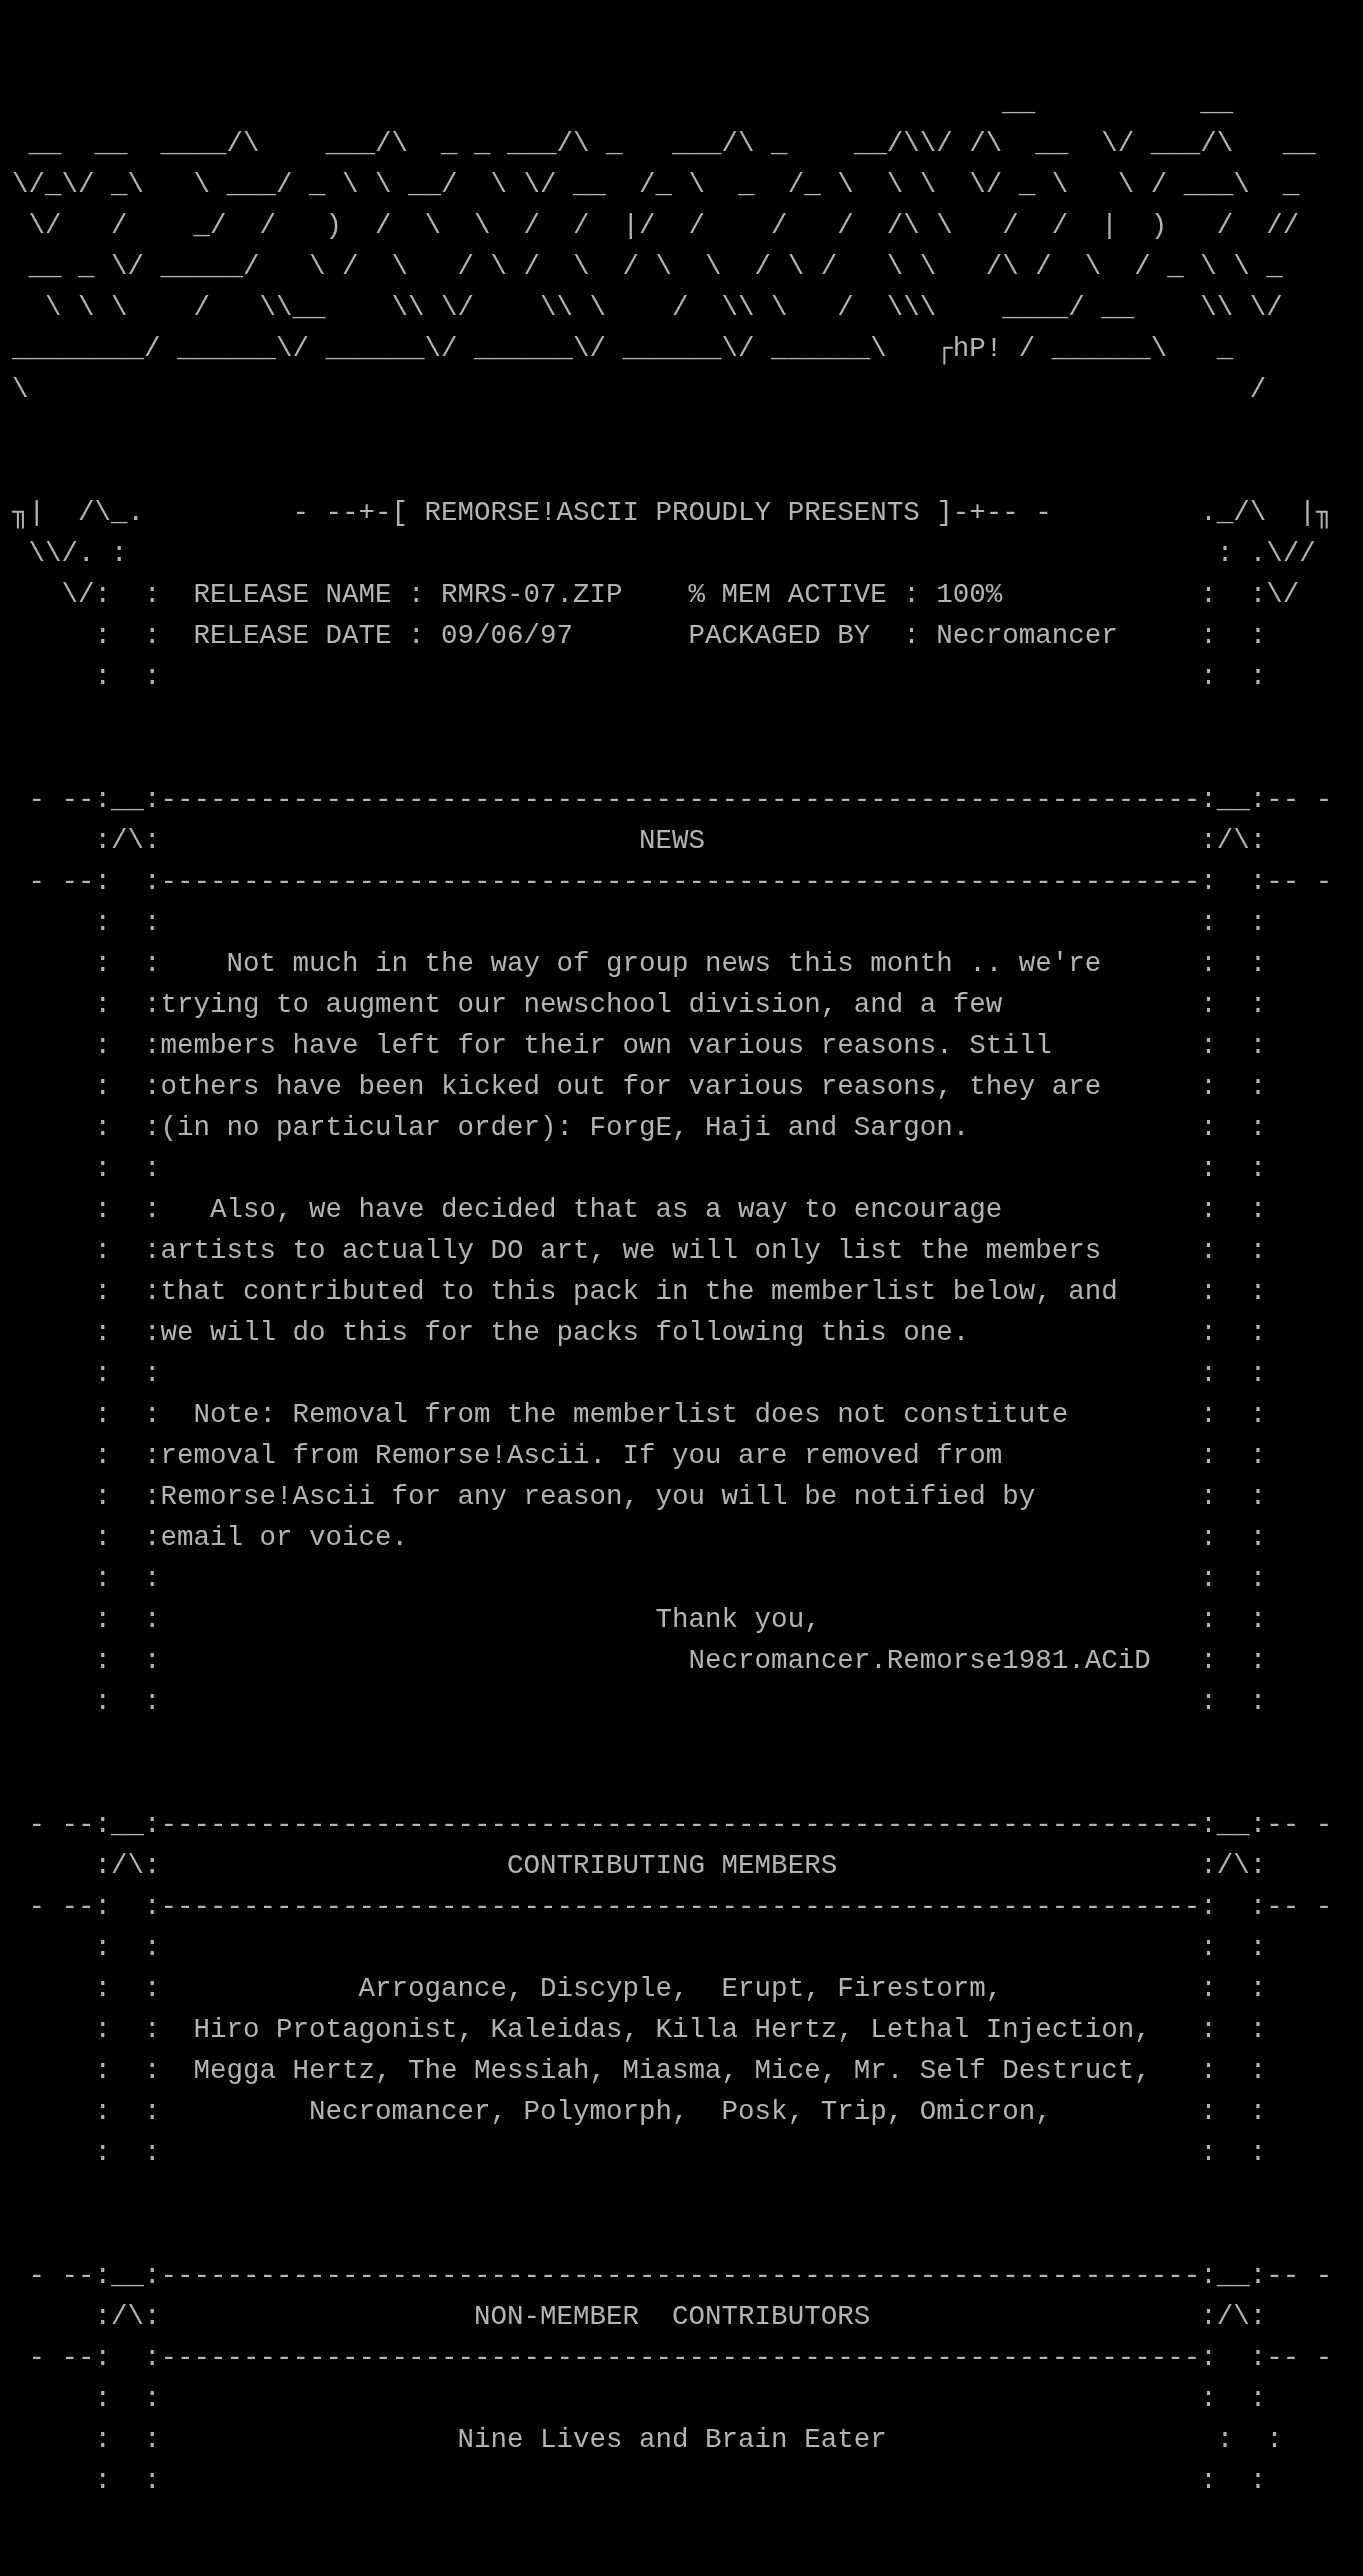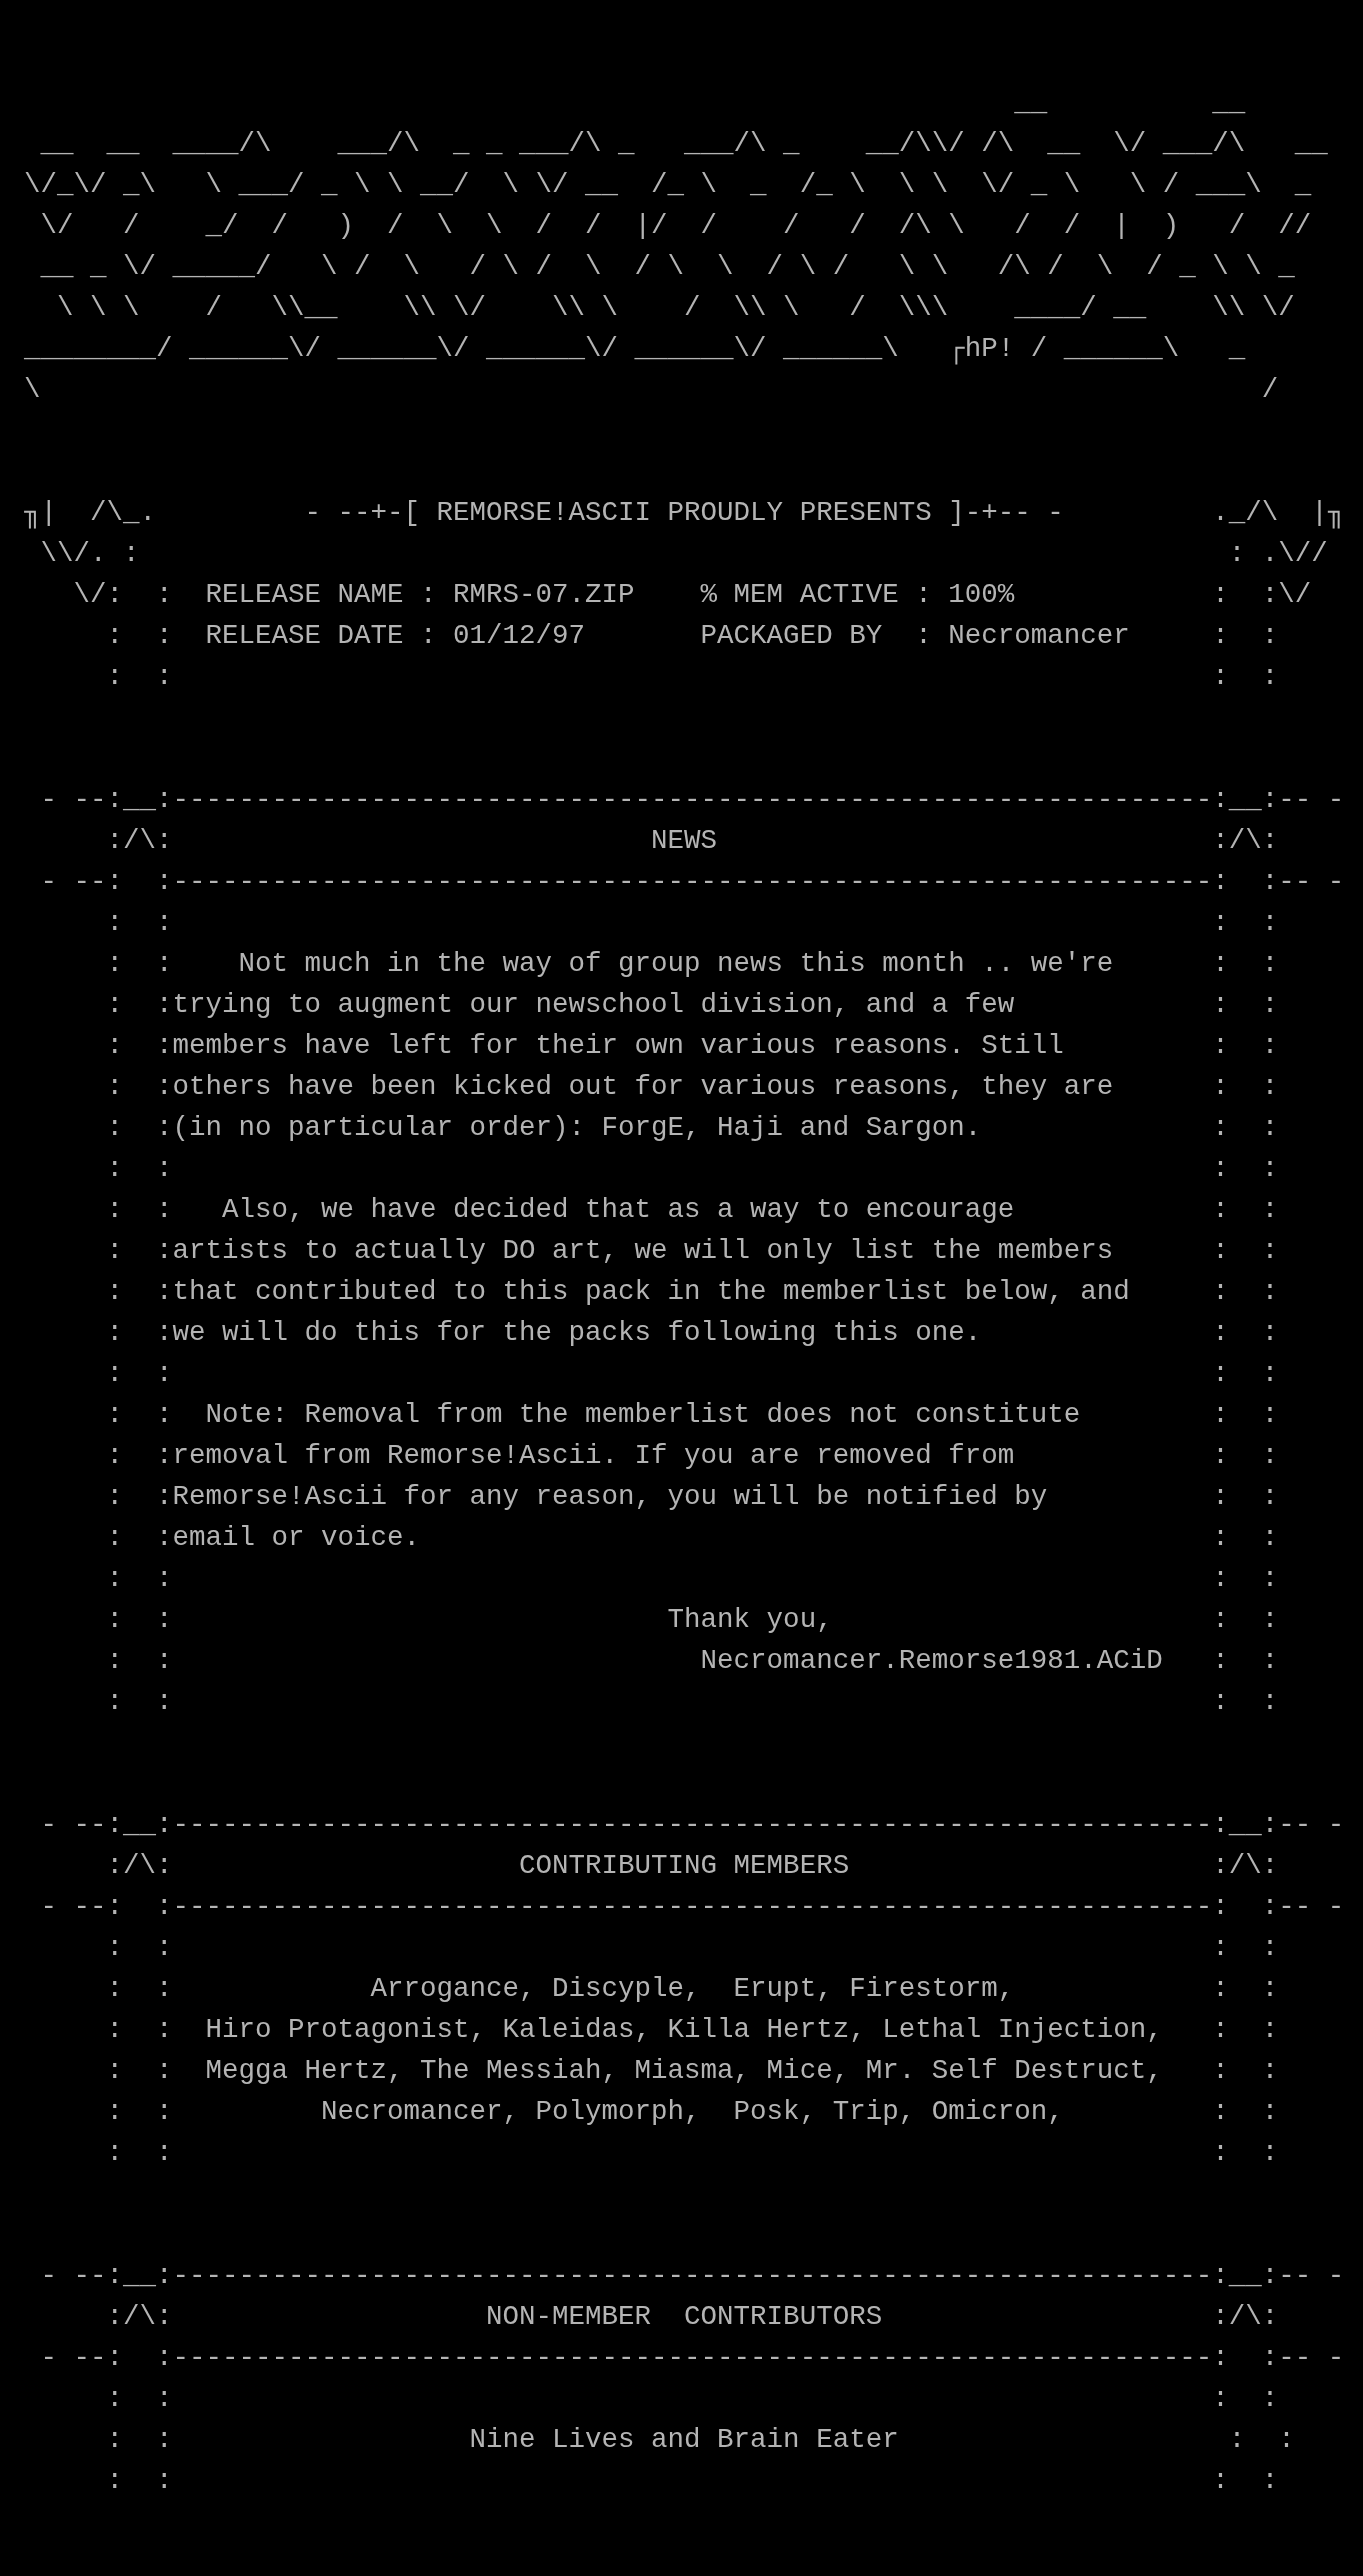--- a/index.html
+++ b/index.html
@@ -5,21 +5,21 @@
   html, body {
     margin: 0;
     padding: 0;
     background: #000000;
   }
   #screen {
     width: 1364px;
     height: 2576px;
     overflow: hidden;
     box-sizing: border-box;
-    padding-left: 24px;
+    padding-left: 12px;
     font-family: "Liberation Mono", "DejaVu Sans Mono", monospace;
     font-size: 27.5px;
     line-height: 41px;
     white-space: pre;
     color: #b4b4b4;
     font-weight: normal;
   }
   .ascii-block {
     display: block;
     white-space: pre;
@@ -33,21 +33,21 @@
  __  __  ____/\    ___/\  _ _ ___/\ _   ___/\ _    __/\\/ /\  __  \/ ___/\   __
 \/_\/ _\   \ ___/ _ \ \ __/  \ \/ __  /_ \  _  /_ \  \ \  \/ _ \   \ / ___\  _ 
  \/   /    _/  /   )  /  \  \  /  /  |/  /    /   /  /\ \   /  /  |  )   /  //
  __ _ \/ _____/   \ /  \   / \ /  \  / \  \  / \ /   \ \   /\ /  \  / _ \ \ _ 
   \ \ \    /   \\__    \\ \/    \\ \    /  \\ \   /  \\\    ____/ __    \\ \/  
 ________/ ______\/ ______\/ ______\/ ______\/ ______\   ┌hP! / ______\   _     
 \                                                                          /</div>
   <div class="ascii-block">╖|  /\_.         - --+-[ REMORSE!ASCII PROUDLY PRESENTS ]-+-- -         ._/\  |╖
  \\/. :                                                                  : .\// 
    \/:  :  RELEASE NAME : RMRS-07.ZIP    % MEM ACTIVE : 100%            :  :\/  
-     :  :  RELEASE DATE : 01/12/97       PACKAGED BY  : Necromancer     :  :    
+     :  :  RELEASE DATE : 09/06/97       PACKAGED BY  : Necromancer     :  :    
      :  :                                                               :  :    </div>
   <div class="ascii-block"> - --:__:---------------------------------------------------------------:__:-- -
      :/\:                             NEWS                              :/\:    
  - --:  :---------------------------------------------------------------:  :-- -
      :  :                                                               :  :    
      :  :    Not much in the way of group news this month .. we're      :  :    
      :  :trying to augment our newschool division, and a few            :  :    
      :  :members have left for their own various reasons. Still         :  :    
      :  :others have been kicked out for various reasons, they are      :  :    
      :  :(in no particular order): ForgE, Haji and Sargon.              :  :    

